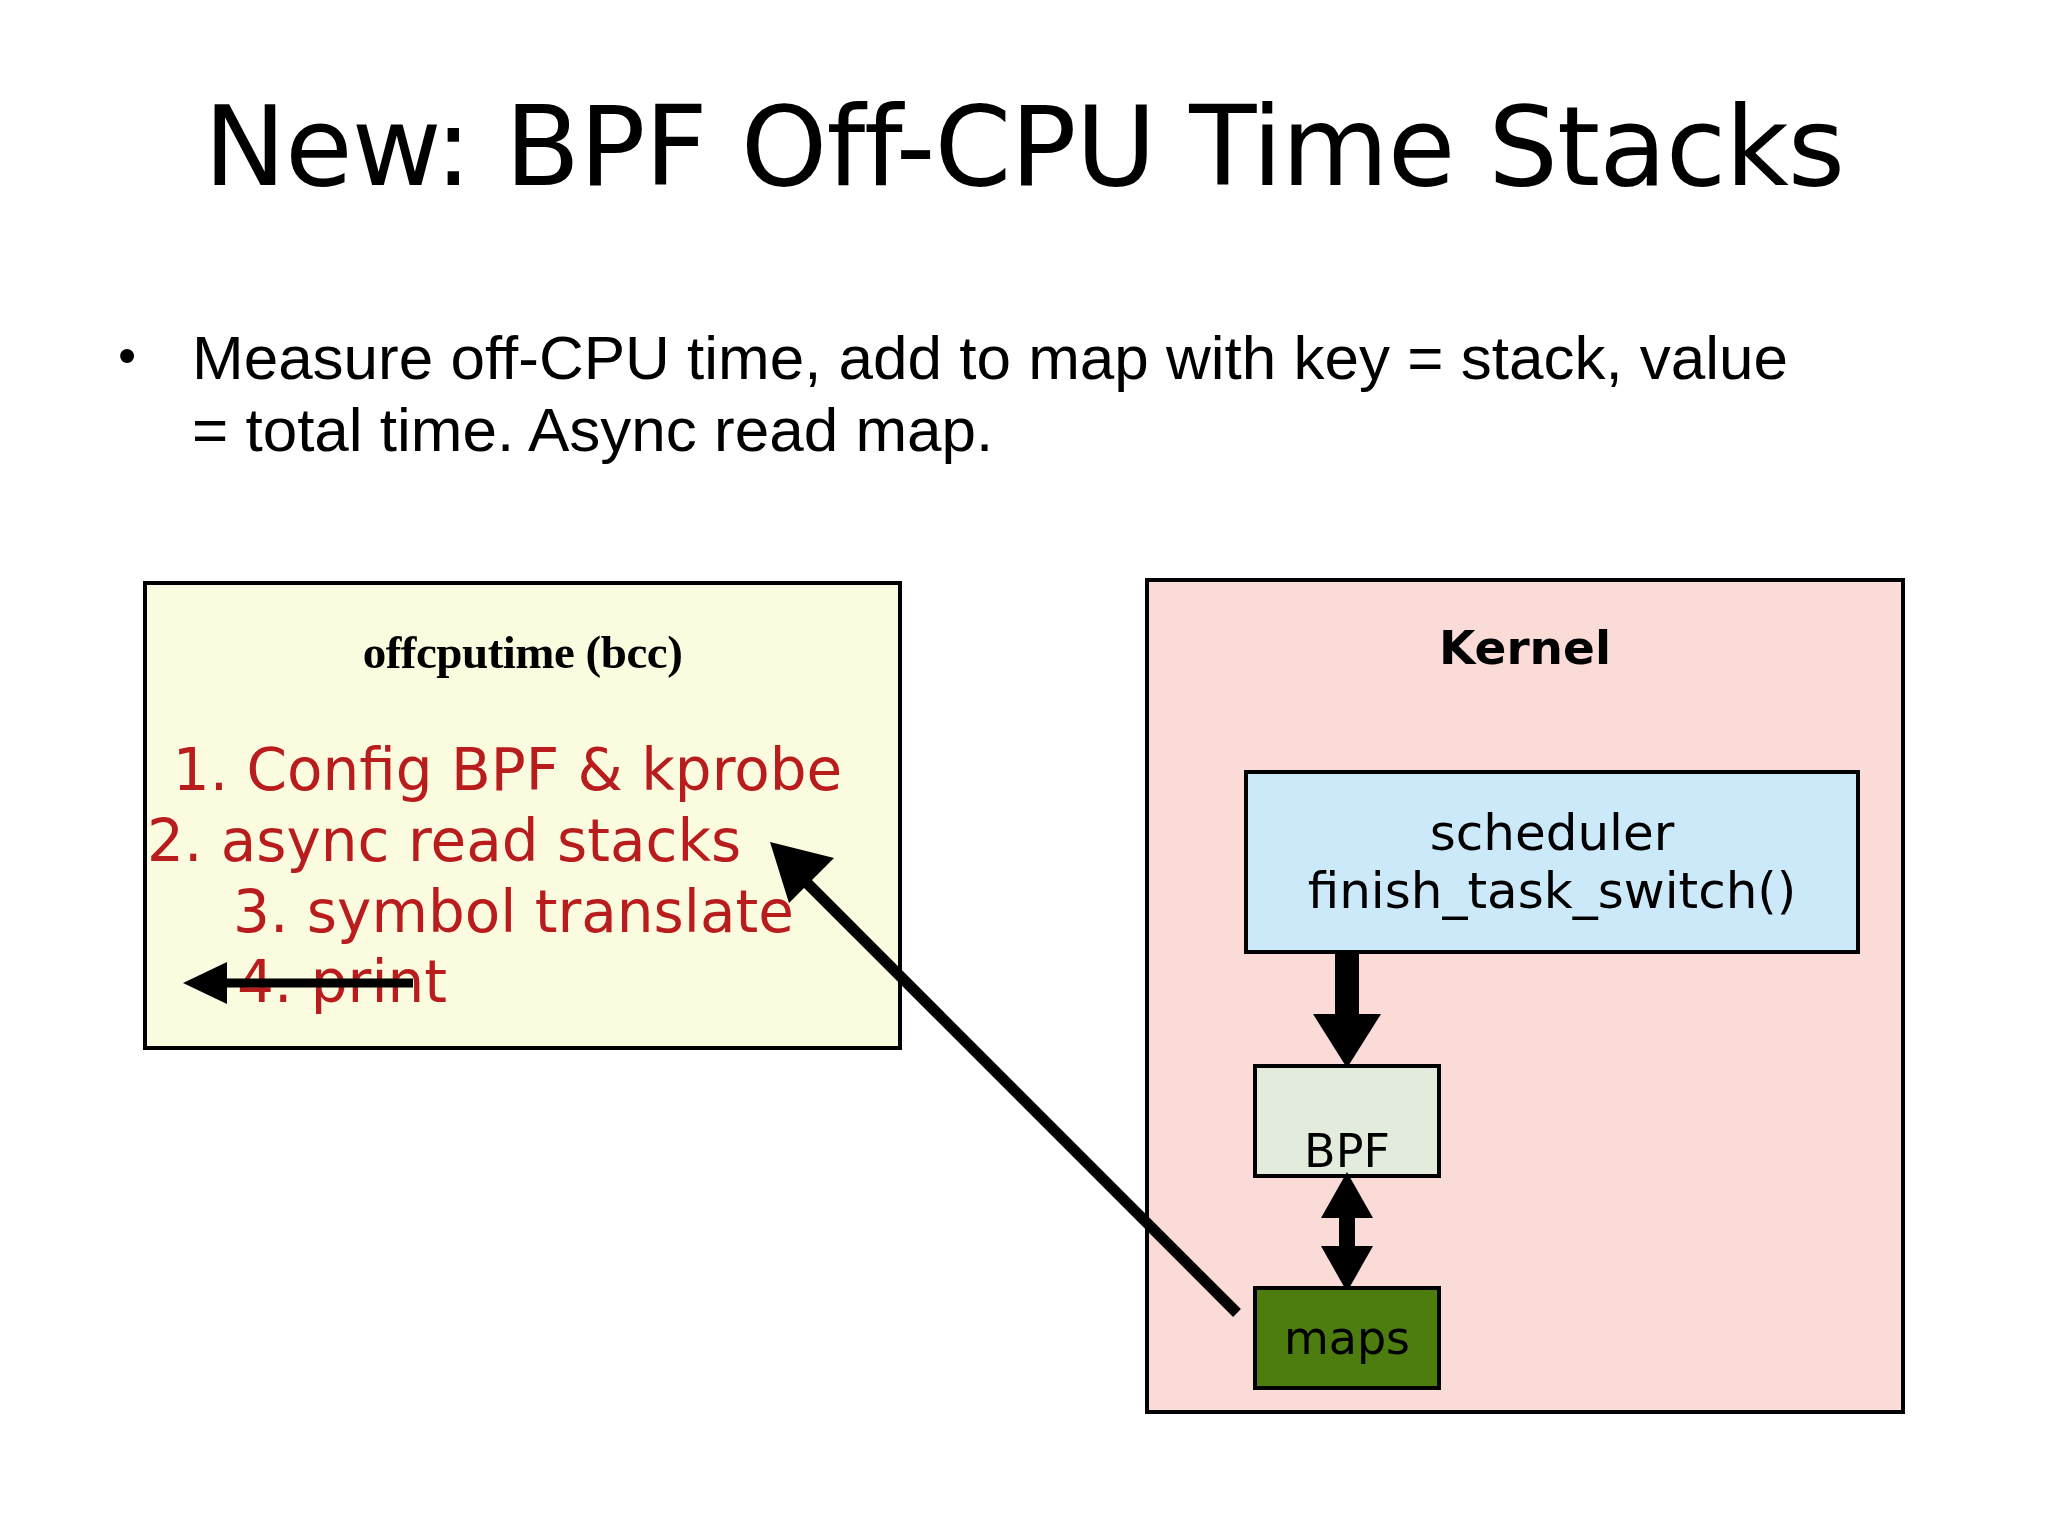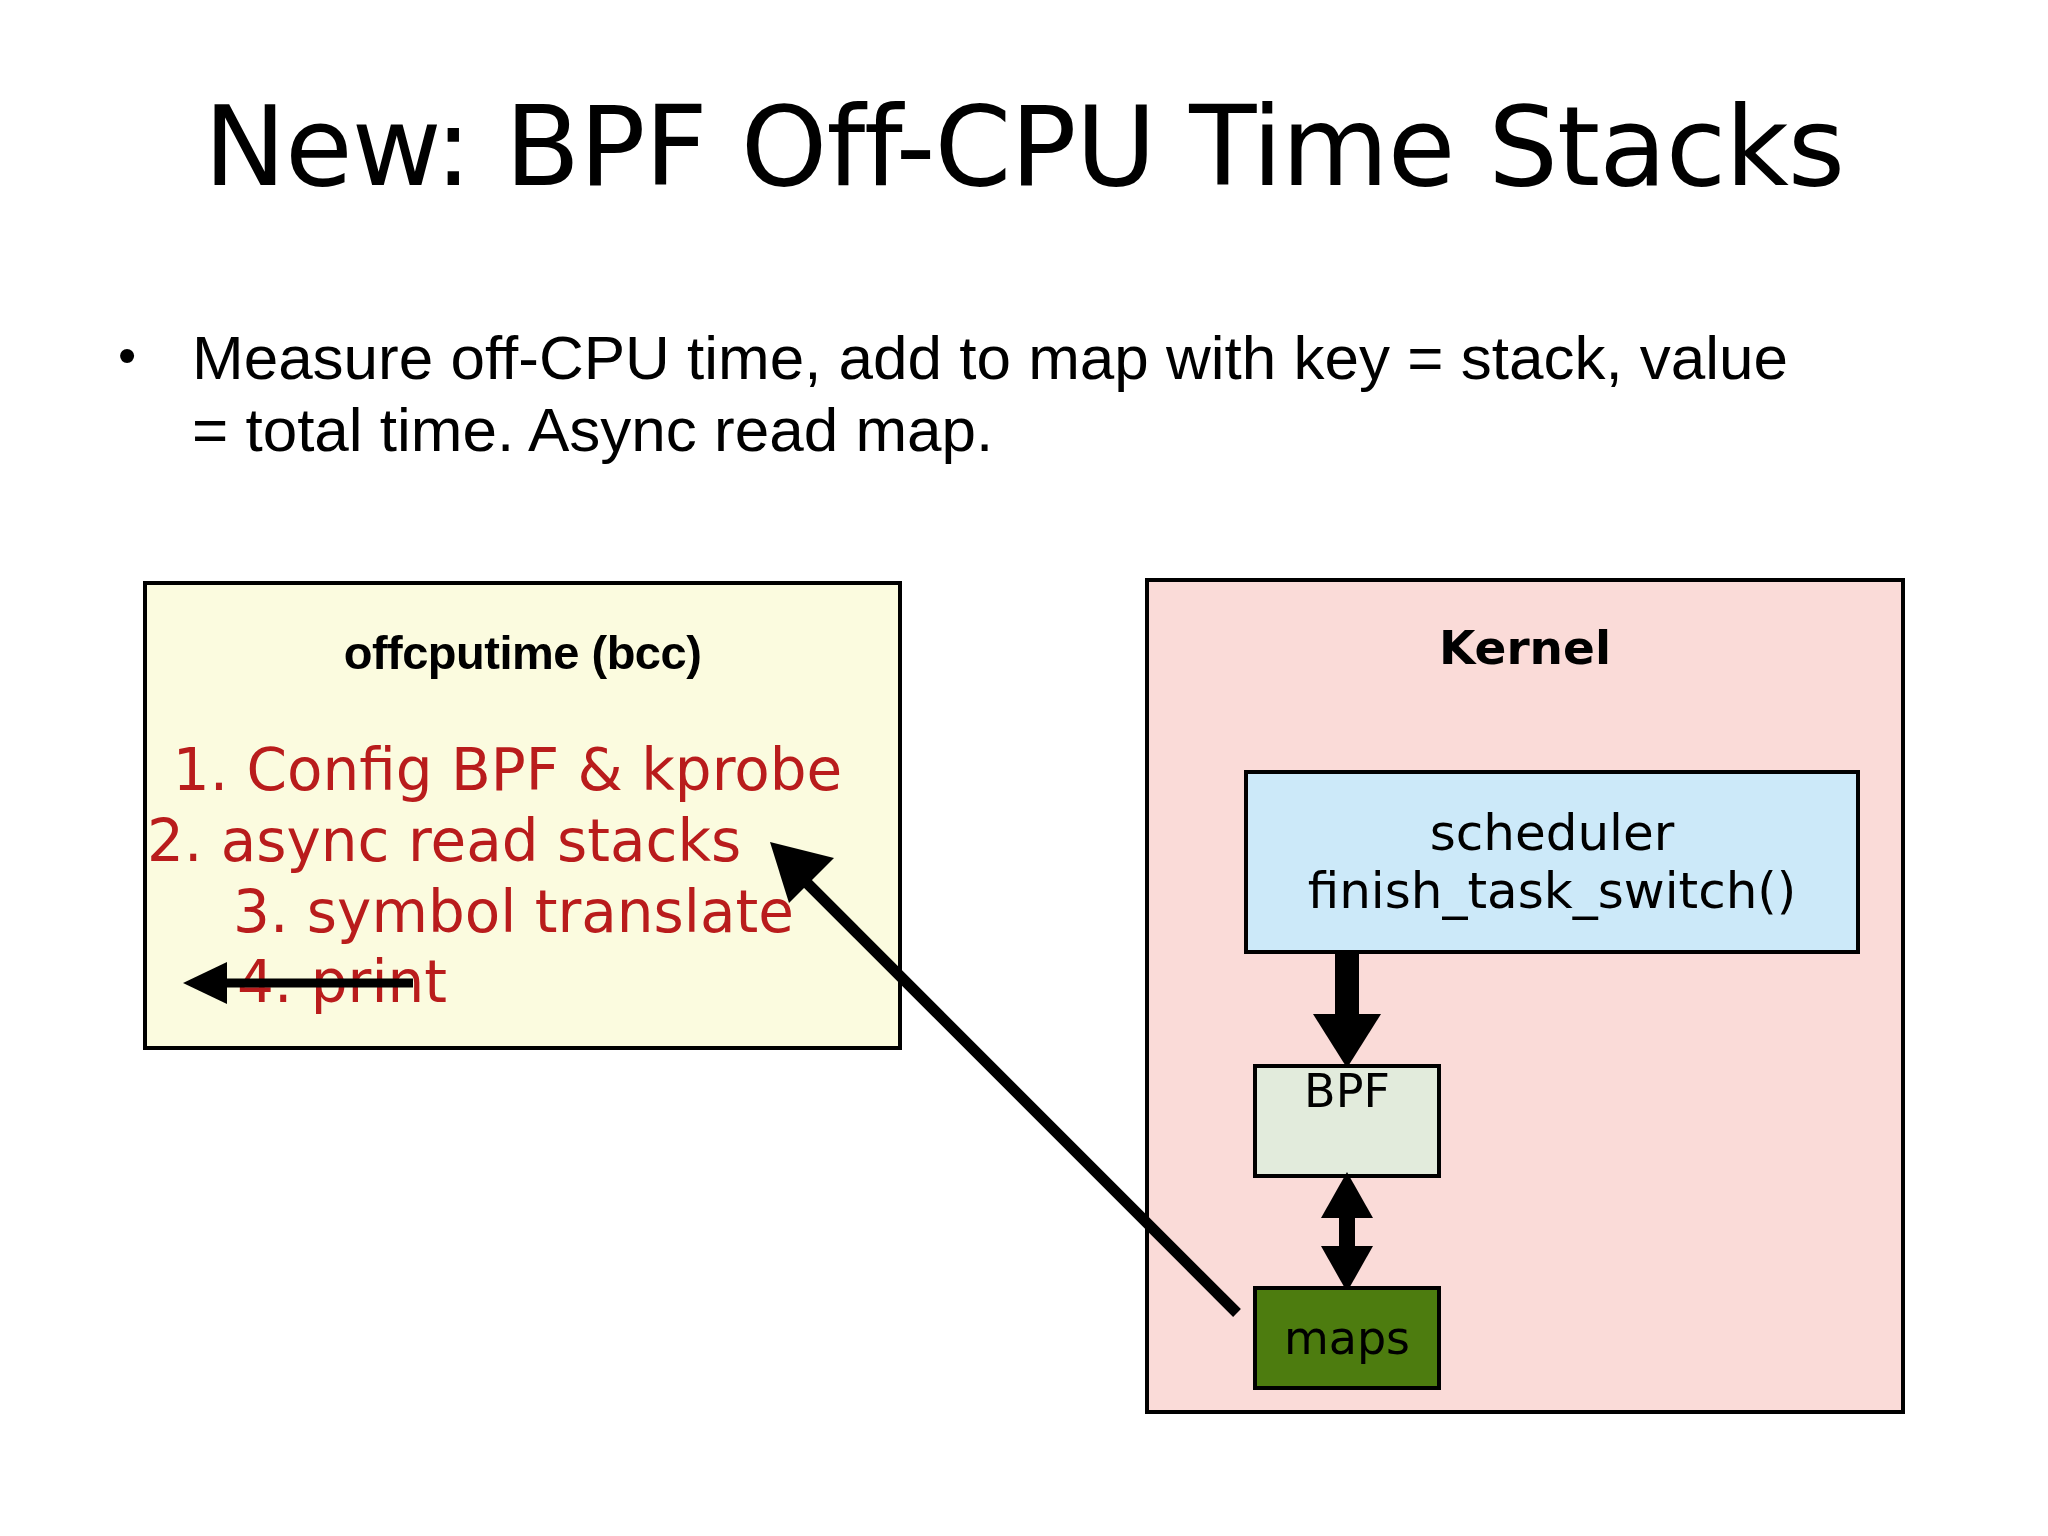--- a/index.html
+++ b/index.html
@@ -77,21 +77,21 @@
     background: #FBFBDF;
     border: 4px solid #000000;
     box-sizing: border-box;
   }
   #bcc-panel-title {
     position: absolute;
     left: 0;
     top: 40px;
     width: 100%;
     text-align: center;
-    font-family: Liberation Sans, sans-serif;
+    font-family: Liberation Serif, serif;
     font-size: 47px;
     font-weight: 700;
     letter-spacing: -0.5px;
   }
   #bcc-steps {
     position: absolute;
     left: 0;
     top: 150px;
     width: 100%;
     padding: 0;
@@ -167,21 +167,21 @@
   #bpf-box {
     position: absolute;
     left: 104px;
     top: 482px;
     width: 188px;
     height: 114px;
     background: #E2EBDC;
     border: 4px solid #000000;
     box-sizing: border-box;
     display: flex;
-    align-items: flex-start;
+    align-items: flex-end;
     justify-content: center;
   }
   #maps-box {
     position: absolute;
     left: 104px;
     top: 704px;
     width: 188px;
     height: 104px;
     background: #4d7c0f;
     border: 4px solid #000000;

